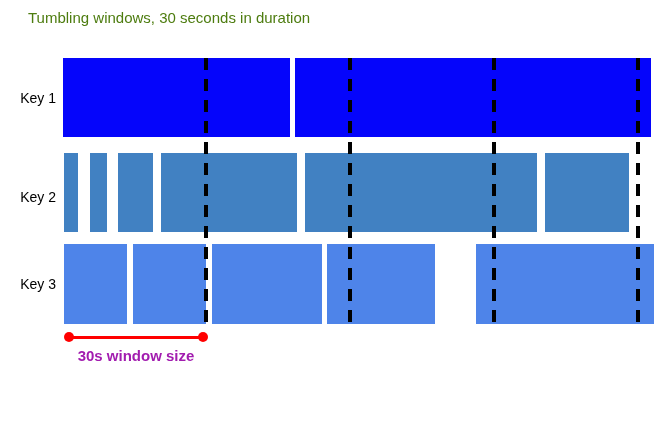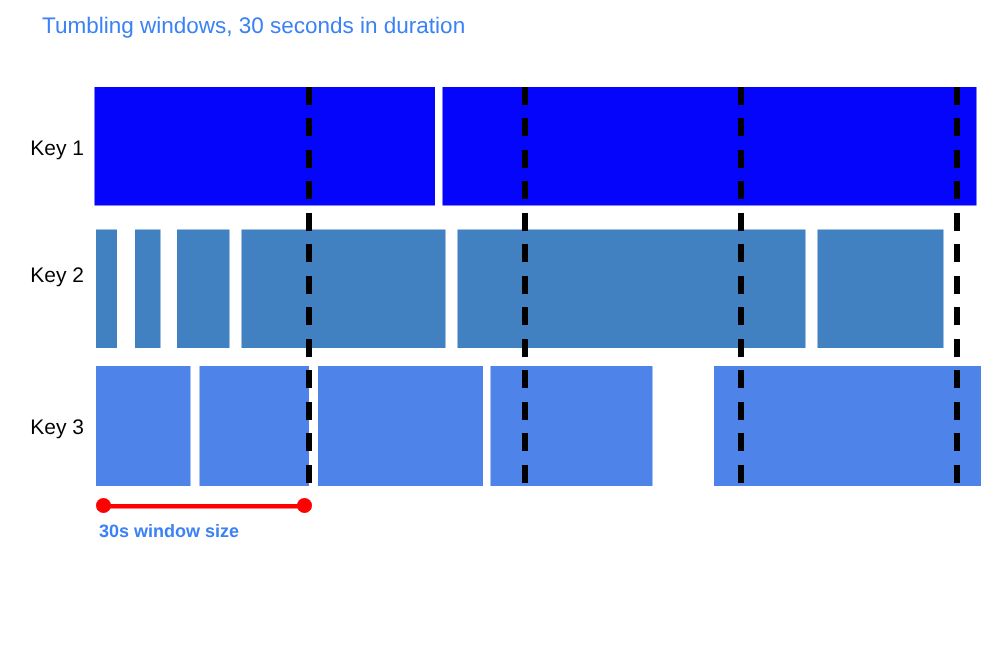--- a/index.html
+++ b/index.html
@@ -2,21 +2,21 @@
 <html><head>
 <meta charset="utf-8">
 <style>
   html,body{margin:0;padding:0;}
   body{
     width:666px;height:434px;background:#ffffff;
     font-family:"Liberation Sans", sans-serif;color:#000;
   }
   .figure{position:relative;width:666px;height:434px;background:#ffffff;overflow:hidden;}
   .title{
-    position:absolute;left:28px;top:9px;font-size:15px;color:#3b82f6;white-space:nowrap;
+    position:absolute;left:28px;top:9px;font-size:15px;color:#4d7c0f;white-space:nowrap;
   }
   .plot{position:absolute;left:0;top:0;width:666px;height:434px;border-radius:17px;}
   .row-label{
     position:absolute;left:0;width:56px;text-align:right;
     font-size:14px;color:#000;white-space:nowrap;
   }
   .bar-seg{position:absolute;z-index:1;}
   .win-dash{
     position:absolute;top:58px;height:268px;width:4px;z-index:2;
     background:repeating-linear-gradient(180deg,#000 0 12px,transparent 12px 21px);
@@ -25,39 +25,39 @@
     position:absolute;left:66px;top:336px;width:140px;height:3px;
     background:#ff0000;z-index:3;
   }
   .arrow-dot{
     position:absolute;top:332px;width:10px;height:10px;border-radius:50%;
     background:#ff0000;z-index:3;
   }
   .arrow-dot.left{left:64px;}
   .arrow-dot.right{left:198px;}
   .arrow-label{
-    position:absolute;left:66px;top:347px;width:140px;
-    font-size:12px;font-weight:bold;color:#3b82f6;white-space:nowrap;z-index:3;
+    position:absolute;left:66px;top:347px;width:140px;text-align:center;
+    font-size:15px;font-weight:bold;color:#a21caf;white-space:nowrap;z-index:3;
   }
   .x-axis-label{
     position:absolute;left:240px;top:386px;width:210px;text-align:center;
     font-size:15px;color:#000;white-space:nowrap;
   }
 </style>
 </head>
 <body>
 
 <div class="figure">
   <div class="title">Tumbling windows, 30 seconds in duration</div>
 
   <div class="plot" id="plot">
       <div class="row-label" style="top: 89.5px;">Key 1</div>
       <div class="bar-seg" style="left: 63px; width: 227px; top: 58px; height: 79px; background: rgb(5, 5, 251);"></div>
       <div class="bar-seg" style="left: 295px; width: 356px; top: 58px; height: 79px; background: rgb(5, 5, 251);"></div>
-      <div class="row-label" style="top: 175px;">Key 2</div>
+      <div class="row-label" style="top: 189px;">Key 2</div>
       <div class="bar-seg" style="left: 64px; width: 14px; top: 153px; height: 79px; background: rgb(65, 129, 194);"></div>
       <div class="bar-seg" style="left: 90px; width: 17px; top: 153px; height: 79px; background: rgb(65, 129, 194);"></div>
       <div class="bar-seg" style="left: 118px; width: 35px; top: 153px; height: 79px; background: rgb(65, 129, 194);"></div>
       <div class="bar-seg" style="left: 161px; width: 136px; top: 153px; height: 79px; background: rgb(65, 129, 194);"></div>
       <div class="bar-seg" style="left: 305px; width: 232px; top: 153px; height: 79px; background: rgb(65, 129, 194);"></div>
       <div class="bar-seg" style="left: 545px; width: 84px; top: 153px; height: 79px; background: rgb(65, 129, 194);"></div>
       <div class="row-label" style="top: 276px; text-align: right;">Key 3</div>
       <div class="bar-seg" style="left: 64px; width: 63px; top: 244px; height: 80px; background: rgb(78, 132, 233);"></div>
       <div class="bar-seg" style="left: 133px; width: 73px; top: 244px; height: 80px; background: rgb(78, 132, 233);"></div>
       <div class="bar-seg" style="left: 212px; width: 110px; top: 244px; height: 80px; background: rgb(78, 132, 233);"></div>

